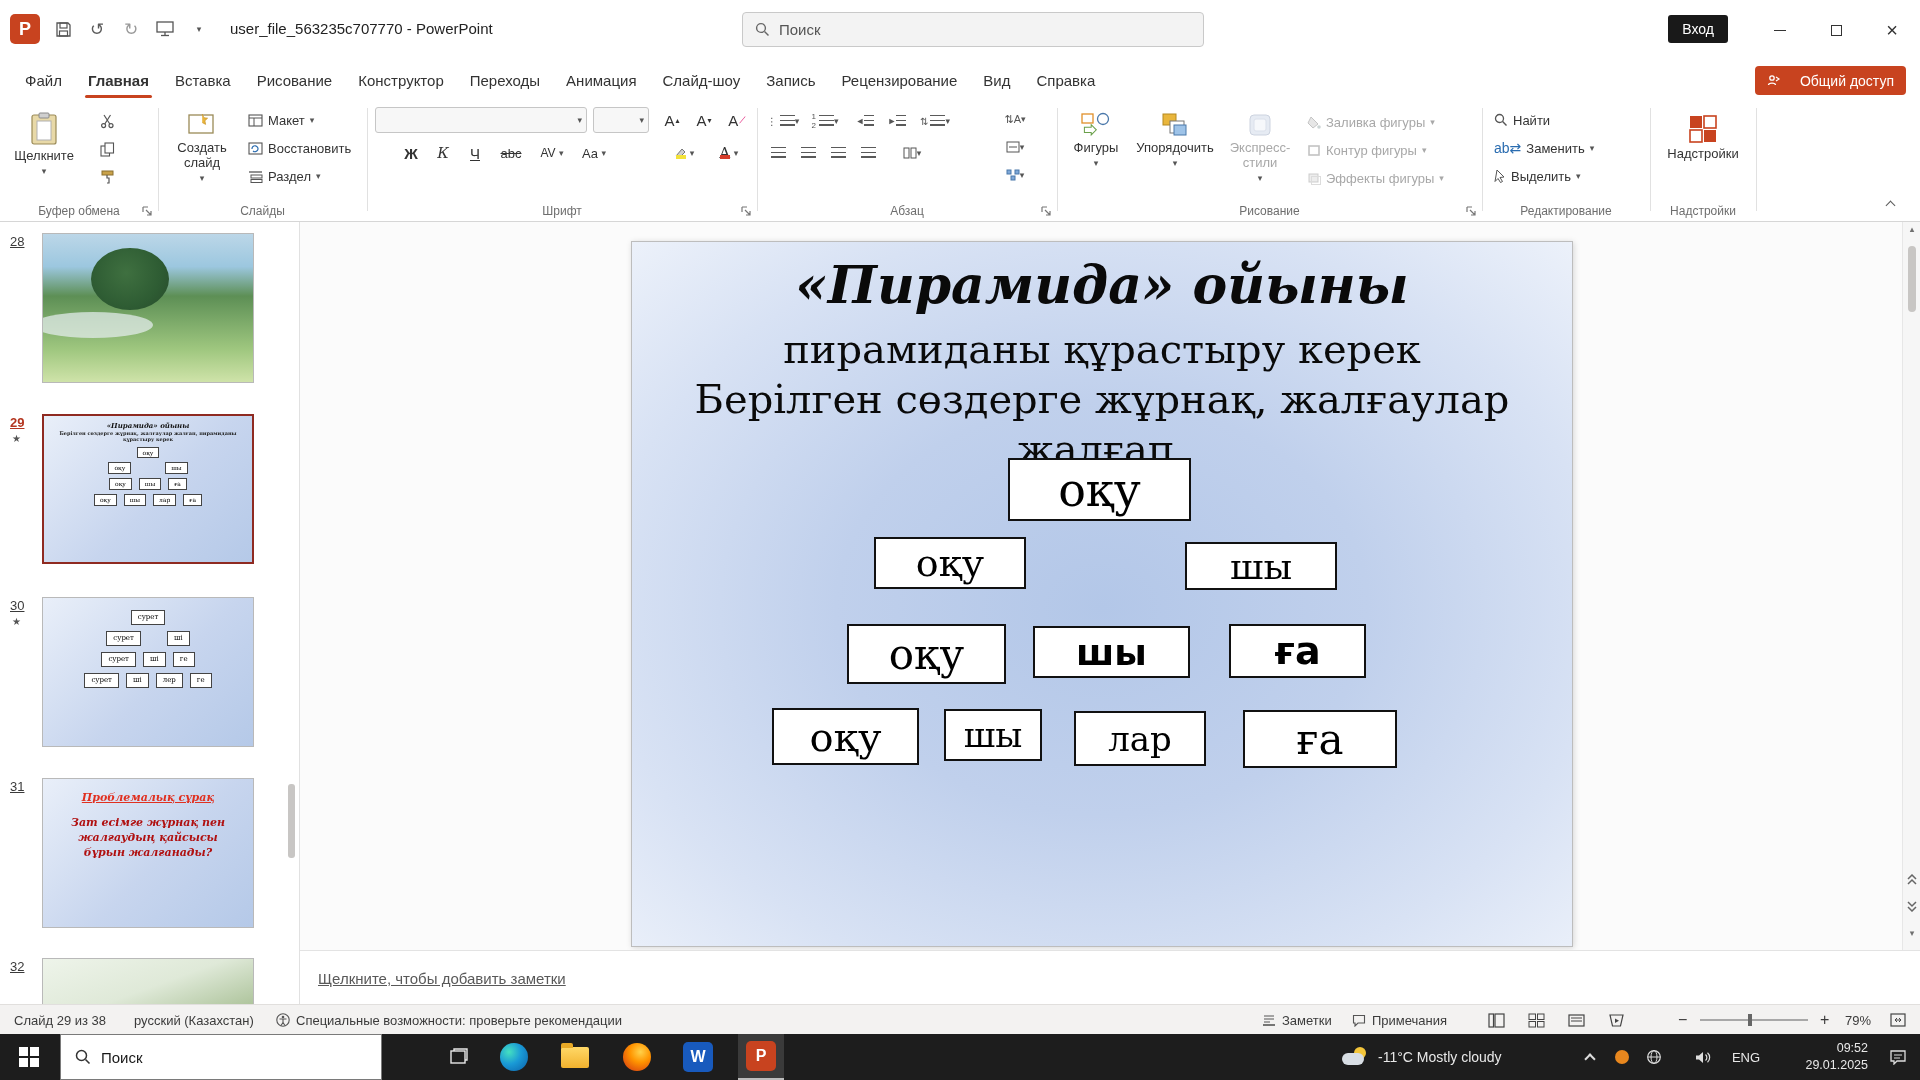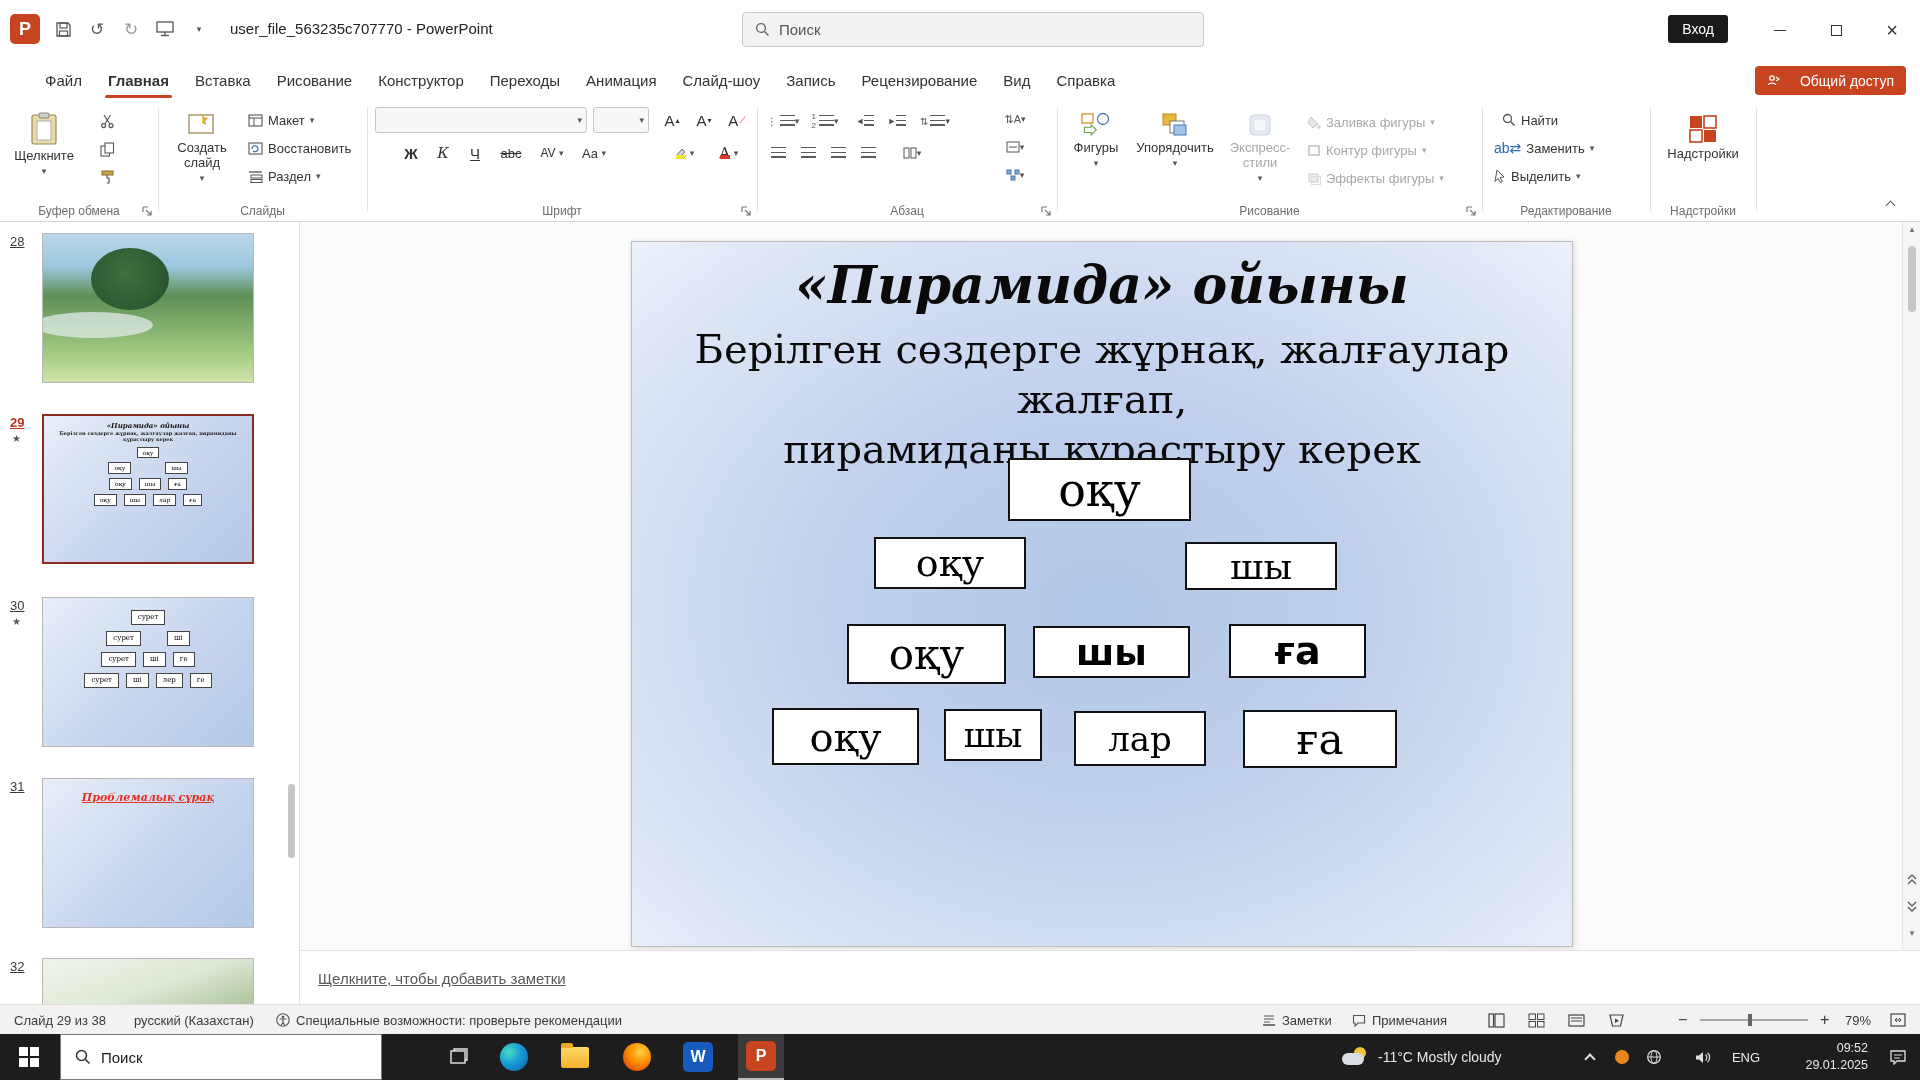--- a/index.html
+++ b/index.html
@@ -20,21 +20,21 @@
   .signin { position:absolute; right:192px; top:15px; height:28px; padding:0 14px; background:#191919;
             color:#fff; border-radius:3px; font-size:14px; display:flex; align-items:center; }
   .winbtns { position:absolute; right:0; top:0; height:60px; display:flex; }
   .wb { width:56px; height:60px; display:flex; align-items:center; justify-content:center; color:#333; }
   .wb .minus { width:12px; height:0; border-top:1.6px solid #333; display:block; }
   .wb .maxsq { width:11px; height:11px; border:1.4px solid #333; display:block; }
   .wb.close { font-size:20px; }
 
   
   .tabsrow { position:absolute; left:0; top:60px; width:1920px; height:40px; background:#fff; display:flex;
-             align-items:center; padding-left:32px; }
+             align-items:center; padding-left:12px; }
   .tab { padding:0 13px; font-size:15px; color:#333; height:40px; display:flex; align-items:center; position:relative; white-space:nowrap; }
   .tab.active { font-weight:bold; }
   .tab.active::after { content:""; position:absolute; left:10px; right:10px; bottom:2px; height:3px; background:#c8431f; border-radius:2px; }
   .share-btn { position:absolute; right:14px; top:66px; height:29px; background:#c8431f; border-radius:4px;
                color:#fff; font-size:14px; display:flex; align-items:center; gap:20px; padding:0 12px; }
 
   
   .ribbon { position:absolute; left:0; top:100px; width:1920px; height:122px; background:#fff; border-bottom:1px solid #d6d6d6; }
   .rsep { position:absolute; top:8px; bottom:10px; width:1px; background:#e1e1e1; }
   .group { position:absolute; top:0; height:121px; }
@@ -487,21 +487,21 @@
     </div>
     <div class="glabel">Рисование</div>
     <div class="dlg">
       <svg width="12" height="12" viewBox="0 0 12 12">
           <path d="M1 1 h5 M1 1 v5 M4 4 l5 5 M9 5 v4 h-4" fill="none" stroke="#777" stroke-width="1.2"></path>
         </svg>
     </div>
   </div>
 
   <div class="group" style="left:1482px;width:168px">
-    <div class="minirow" style="left:20px;top:8px">
+    <div class="minirow" style="left:12px;top:8px">
       <span class="icx">
           <svg width="14" height="14" viewBox="0 0 14 14">
             <circle cx="5.5" cy="5.5" r="4" fill="none" stroke="#555" stroke-width="1.3"></circle>
             <line x1="8.6" y1="8.6" x2="12.5" y2="12.5" stroke="#555" stroke-width="1.4"></line>
           </svg>
         </span>
       <span>Найти</span>
     </div>
     <div class="minirow" style="left:12px;top:36px">
       <span class="icx" style="font-size:14px;color:#2a6cb0">ab⇄</span>
@@ -590,34 +590,35 @@
       <span class="mb">сурет</span>
       <span class="mb">ші</span>
       <span class="mb">лер</span>
       <span class="mb">ге</span>
     </div>
   </div>
 
   <div class="slide-num" style="top:557px">31</div>
   <div class="thumb bluebg" style="top:556px">
     <div class="t31-title">Проблемалық  сұрақ</div>
+    <div class="t31-body">Зат есімге жұрнақ пен жалғаудың қайсысы бұрын жалғанады?</div>
   </div>
 
   <div class="slide-num" style="top:737px">32</div>
   <div class="thumb t32art" style="top:736px"></div>
 
   <div class="tpanel-scroll"></div>
 </div>
 
 <div class="editor">
   <div class="slide">
     <div class="s-title">«Пирамида» ойыны</div>
     <div class="s-sub">
+      <div>пирамиданы құрастыру керек</div>
       <div>Берілген сөздерге жұрнақ, жалғаулар жалғап,</div>
-      <div>пирамиданы құрастыру керек</div>
     </div>
     <div class="pbox b11">оқу</div>
     <div class="pbox b21">оқу</div>
     <div class="pbox b22">шы</div>
     <div class="pbox b31">оқу</div>
     <div class="pbox b32 sans">шы</div>
     <div class="pbox b33 sans">ға</div>
     <div class="pbox b41">оқу</div>
     <div class="pbox b42">шы</div>
     <div class="pbox b43">лар</div>

